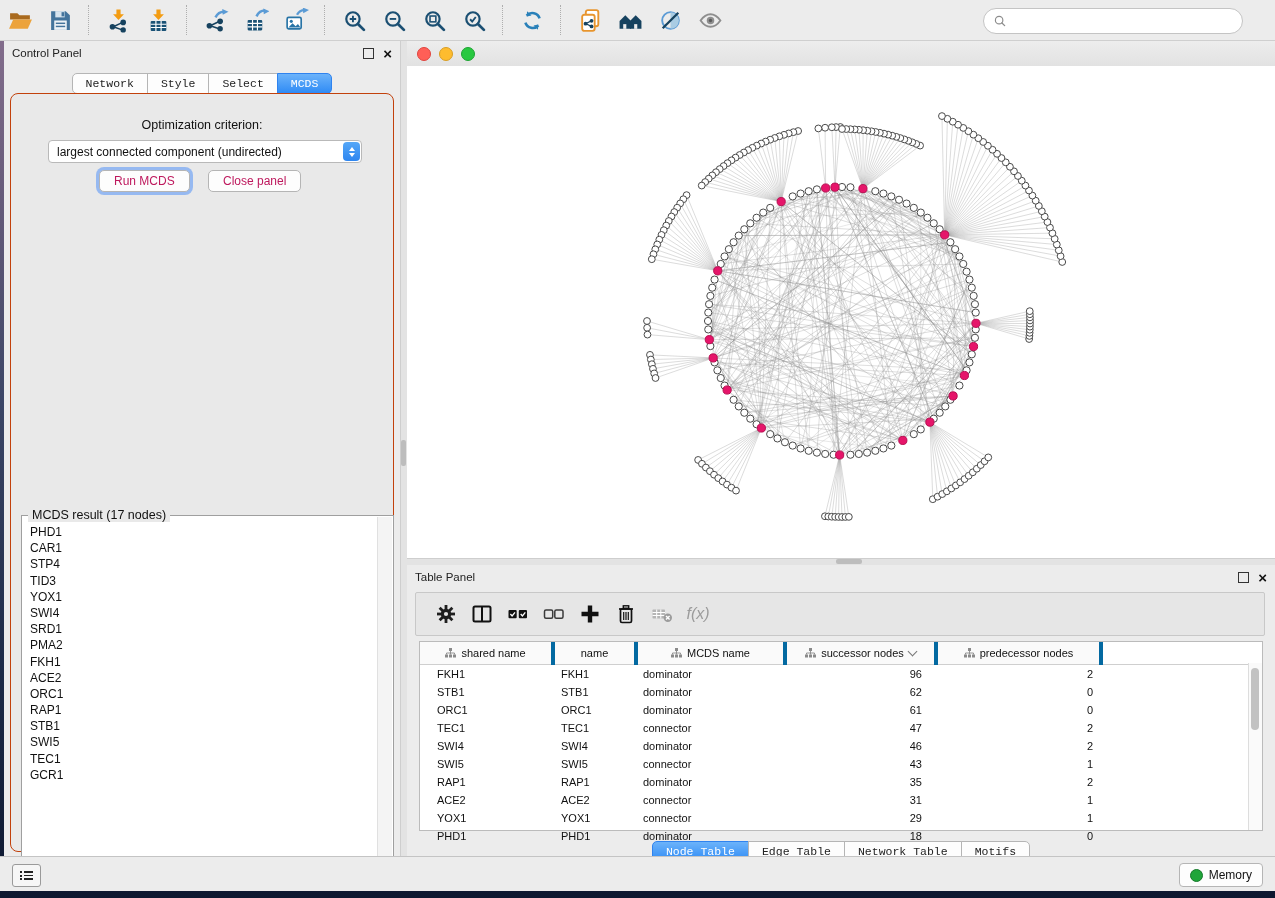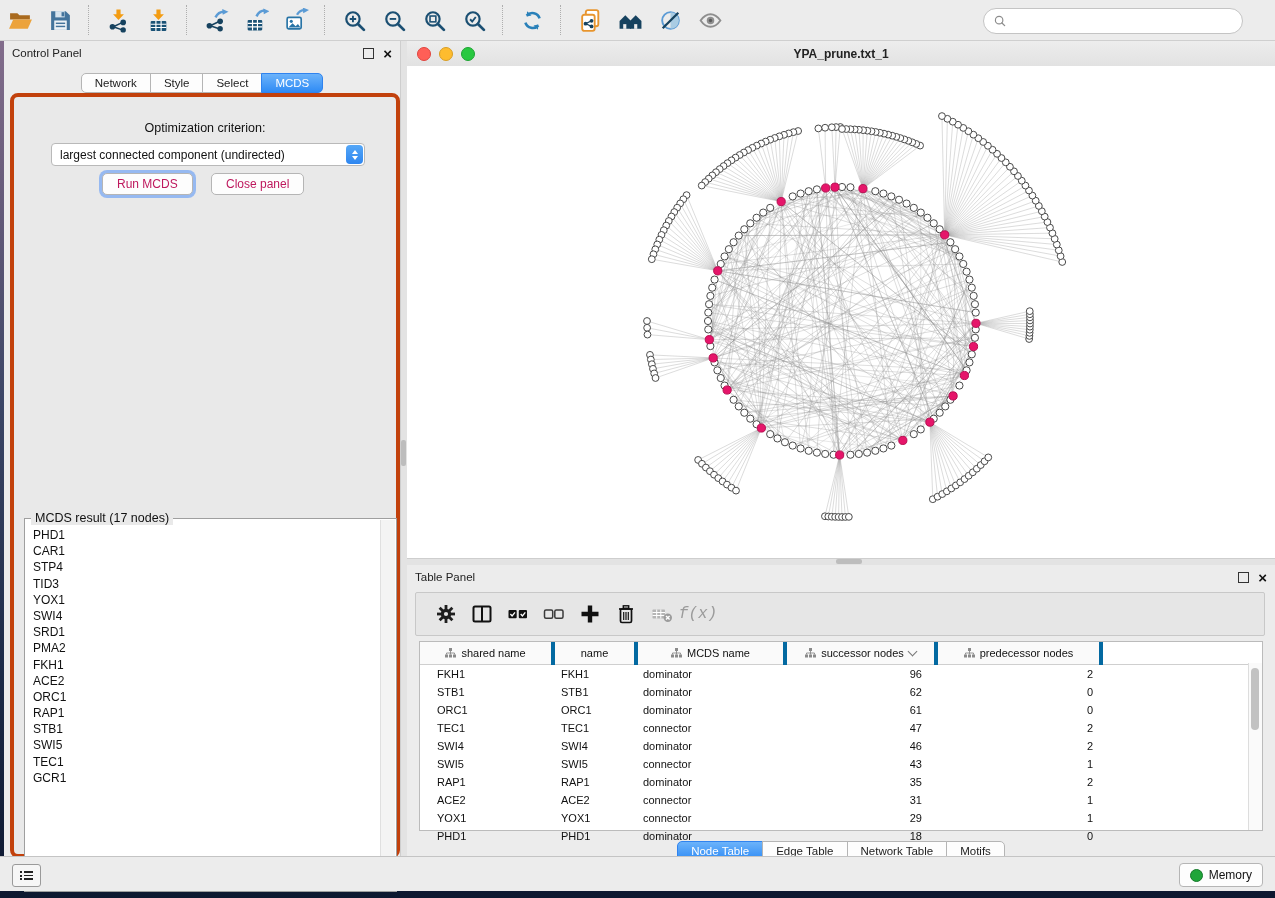--- a/index.html
+++ b/index.html
@@ -17,25 +17,25 @@
   #search-wrap{position:absolute;right:32px;top:8px;width:258px;height:24px;background:#fff;border:1px solid #c4c4c4;border-radius:13px;display:flex;align-items:center;}
   #search-wrap svg{width:14px;height:14px;margin-left:9px;}
   #search-input{border:none;outline:none;flex:1;height:18px;font-size:12px;background:transparent;padding:0 8px 0 5px;}
   
   #control-panel{left:4px;top:41px;width:396px;height:815px;background:#ececec;border-right:1px solid #c9c9c9;}
   .panel-hdr{height:24px;display:flex;align-items:center;padding:0 8px;font-size:11.5px;color:#222;}
   .panel-hdr .ph-title{flex:1;}
   .float-box{width:9px;height:9px;border:1.5px solid #333;margin-right:9px;display:inline-block;}
   .close-x{font-size:15px;font-weight:bold;color:#111;line-height:9px;}
   .seg-row{display:flex;justify-content:center;margin-top:8px;}
-  .seg-btn{font-size:11.5px;padding:3px 13px;background:#fdfdfd;border:1px solid #b5b5b5;margin-left:-1px;color:#222;cursor:default;}
+  .seg-btn{font-size:11.5px;padding:3px 13px;background:#fdfdfd;border:1px solid #b5b5b5;margin-left:-1px;color:#222;cursor:default;font-family:Liberation Mono, monospace;}
   .seg-btn:first-child{border-radius:5px 0 0 5px;margin-left:0;}
   .seg-btn:last-child{border-radius:0 5px 5px 0;}
   .seg-btn.active{background:linear-gradient(180deg,#6cb3fa,#2f8bf5);border-color:#2f83ef;color:#fff;}
-  #mcds-card{left:6px;top:52px;width:382px;height:757px;background:#e9e9e9;border:4px solid #c2410c;border-radius:8px;}
+  #mcds-card{left:6px;top:52px;width:382px;height:757px;background:#e9e9e9;border:1px solid #c2410c;border-radius:8px;}
   #opt-label{width:100%;text-align:center;top:24px;font-size:12.5px;color:#111;}
   #criterion{left:37px;top:46px;width:312px;height:21px;background:#fff;border:1px solid #b9b9b9;border-radius:4px;display:flex;align-items:center;font-size:12px;color:#111;}
   #criterion .crit-text{flex:1;padding-left:8px;white-space:nowrap;}
   .stepper{width:17px;height:19px;margin:1px;background:linear-gradient(180deg,#55a7f7,#2e86f0);border-radius:4px;display:flex;flex-direction:column;align-items:center;justify-content:center;gap:2px;}
   .stepper i{width:0;height:0;border-left:3.5px solid transparent;border-right:3.5px solid transparent;}
   .stepper .up{border-bottom:4px solid #fff;}
   .stepper .dn{border-top:4px solid #fff;}
   .btn{background:#fdfdfd;border:1px solid #b5b5b5;border-radius:5px;font-size:12px;padding:3px 14px;color:#be185d;}
   #run-btn{left:88px;top:76px;box-shadow:0 0 0 3px rgba(82,146,247,.55);}
   #close-btn{left:197px;top:76px;}
@@ -53,21 +53,21 @@
   #net-window{left:407px;top:41px;width:868px;height:517px;background:#fff;}
   #net-titlebar{height:25px;background:linear-gradient(180deg,#ededed,#e2e2e2);border-bottom:1px solid #c6c6c6;display:flex;align-items:center;position:relative;}
   .light{width:12px;height:12px;border-radius:50%;margin-left:10px;}
   #net-title{position:absolute;left:0;right:0;text-align:center;font-size:12px;font-weight:600;color:#222;}
   #net-canvas{position:absolute;left:0;top:25px;width:868px;height:492px;background:#fff;overflow:hidden;}
   
   #table-panel{left:407px;top:565px;width:868px;height:291px;background:#ececec;}
   #tp-toolbar{position:absolute;left:8px;top:27px;width:850px;height:44px;background:#e6e6e6;border:1px solid #c8c8c8;border-radius:2px;display:flex;align-items:center;padding-left:12px;box-sizing:border-box;}
   .tp-ic{width:36px;height:30px;display:flex;align-items:center;justify-content:center;}
   .tp-ic svg{width:22px;height:22px;}
-  .fx{font-family:Liberation Mono, monospace;font-style:italic;font-size:16px;color:#9b9b9b;}
+  .fx{font-family:Liberation Sans, sans-serif;font-style:italic;font-size:16px;color:#9b9b9b;}
   #tbl-wrap{position:absolute;left:12px;top:76px;width:844px;height:190px;background:#fff;border:1px solid #bbb;box-sizing:border-box;}
   table{border-collapse:collapse;table-layout:fixed;width:828px;font-size:11px;color:#111;}
   th{height:20px;font-weight:normal;background:#fafafa;border-bottom:1px solid #cfcfcf;border-right:4px solid #0369a1;position:relative;}
   th .th-inner{display:flex;align-items:center;justify-content:center;gap:5px;}
   th.filler{border-right:none;background:#fff;}
   td{height:16px;white-space:nowrap;overflow:hidden;}
   td.l1{padding-left:17px;} td.l2{padding-left:8px;} td.l3{padding-left:7px;}
   td.r4{text-align:right;padding-right:14px;} td.r5{text-align:right;padding-right:8px;}
   .sort-chev{width:6px;height:6px;border-right:1.6px solid #777;border-bottom:1.6px solid #777;transform:rotate(45deg);margin-top:-3px;}
   #tbl-scroll{position:absolute;top:21px;right:0;bottom:0;width:13px;background:#fafafa;border-left:1px solid #ddd;}
@@ -287,21 +287,20 @@
 </div>
 
 <div id="v-split" class="abs"></div>
 <div id="v-grip" class="abs"></div>
 
 <div id="net-window" class="abs">
   <div id="net-titlebar">
     <span class="light" style="background:#ff5f57;border:1px solid #e0443e;"></span>
     <span class="light" style="margin-left:8px;background:#febc2e;border:1px solid #d89e24;"></span>
     <span class="light" style="margin-left:8px;background:#28c840;border:1px solid #1da433;"></span>
-    <span id="net-title">YPA_prune.txt_1</span>
   </div>
   <div id="net-canvas">
     <svg id="net-svg" width="868" height="492">
         <g>
           <line x1="374.16527303490074" y1="135.6051257587587" x2="468.3244448800906" y2="125.20985640876344" stroke="#8f8f8f" stroke-opacity="0.42" stroke-width="0.7"></line>
           <line x1="374.16527303490074" y1="135.6051257587587" x2="552.4250951258778" y2="190.44500767037016" stroke="#8f8f8f" stroke-opacity="0.42" stroke-width="0.7"></line>
           <line x1="374.16527303490074" y1="135.6051257587587" x2="301" y2="254.99999999999997" stroke="#8f8f8f" stroke-opacity="0.42" stroke-width="0.7"></line>
           <line x1="374.16527303490074" y1="135.6051257587587" x2="393.59172275375704" y2="382.4415731835506" stroke="#8f8f8f" stroke-opacity="0.42" stroke-width="0.7"></line>
           <line x1="374.16527303490074" y1="135.6051257587587" x2="313.75317496955336" y2="312.0544250697197" stroke="#8f8f8f" stroke-opacity="0.42" stroke-width="0.7"></line>
           <line x1="374.16527303490074" y1="135.6051257587587" x2="564.7901435912365" y2="288.3244448800906" stroke="#8f8f8f" stroke-opacity="0.42" stroke-width="0.7"></line>

